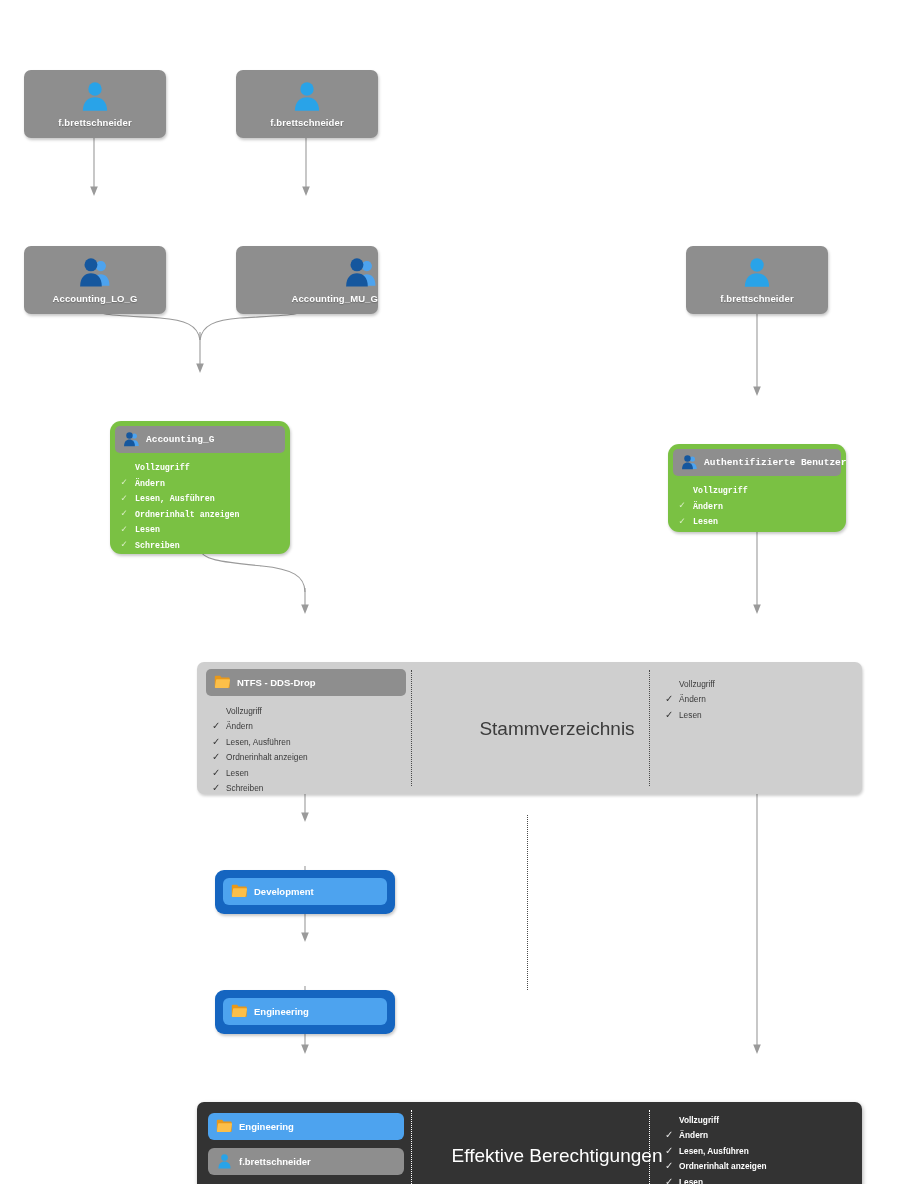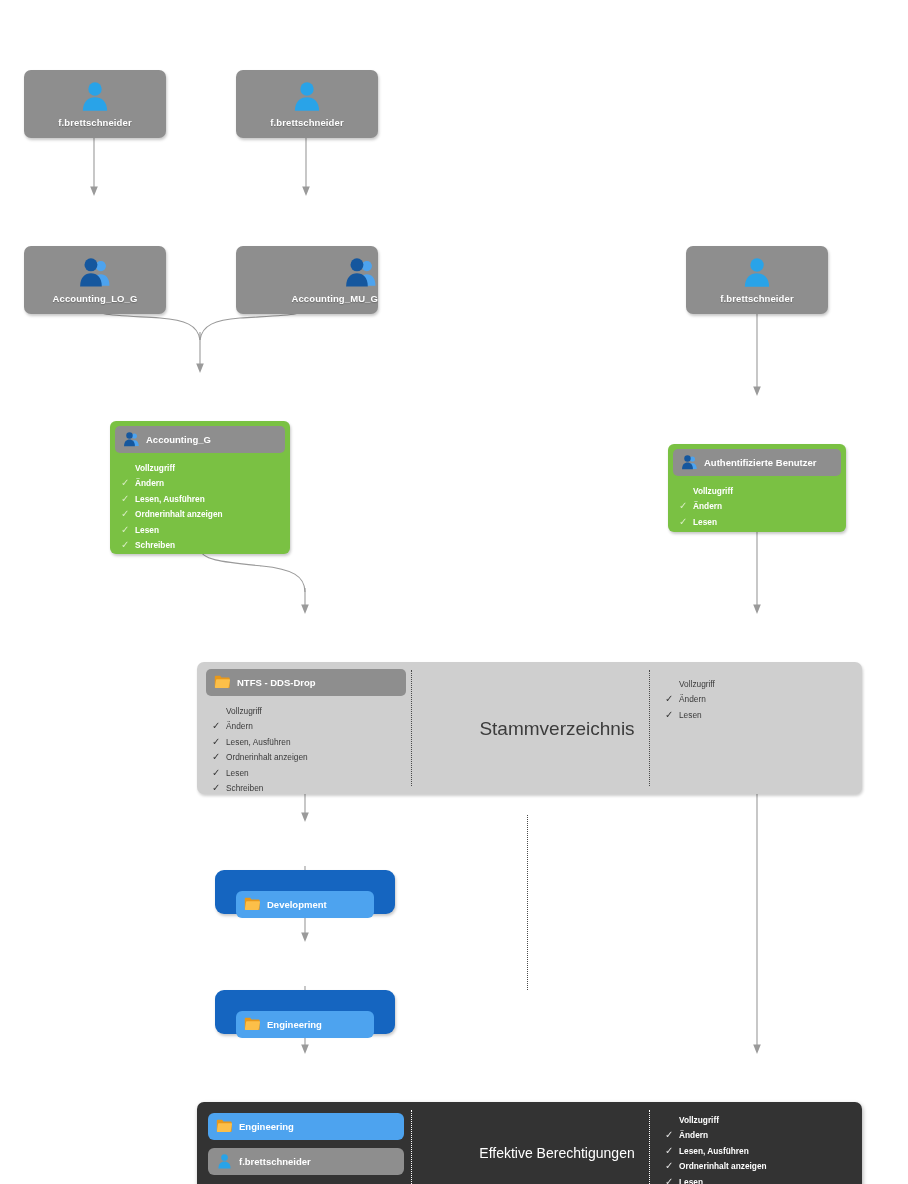--- a/index.html
+++ b/index.html
@@ -14,22 +14,22 @@
         display:flex;flex-direction:column;align-items:center;justify-content:center;}
   .tile .lbl{color:#ffffff;font-size:9.5px;font-weight:bold;letter-spacing:.1px;
              margin-top:3px;text-shadow:0 1px 1px rgba(0,0,0,.25);}
 
   
   .ico{display:block;}
   .ico-user-big{width:34px;height:34px;}
   .ico-hdr{width:17px;height:17px;flex:0 0 17px;}
 
   
-  .green{background:#7ac143;border-radius:6px;padding:5px;
-         box-shadow:1px 2px 3px rgba(0,0,0,.22);}
+  .green{background:#7ac143;border-radius:11px;padding:5px;
+         box-shadow:1px 2px 3px rgba(0,0,0,.22);font-family:Liberation Mono, monospace;}
   .hdrbar{background:#8e8e8e;border-radius:5px;height:27px;display:flex;
           align-items:center;gap:6px;padding:0 8px;box-sizing:border-box;}
   .hdrbar .t{color:#ffffff;font-size:9.5px;font-weight:bold;white-space:nowrap;}
   .permlist{padding:7px 0 0 6px;}
   .prow{display:flex;align-items:center;height:15.5px;font-size:8.3px;font-weight:bold;
         white-space:nowrap;}
   .prow .ck{width:14px;flex:0 0 14px;font-size:10px;line-height:1;}
   .green .prow{color:#ffffff;}
   .green .prow .ck{color:#d7ecc0;}
 
@@ -39,24 +39,24 @@
   .panel-grey .prow{color:#3a3a3a;font-weight:normal;font-size:8.3px;}
   .panel-grey .prow .ck{color:#3a3a3a;}
   .panel-title{position:absolute;color:#3c3c3c;font-size:19px;font-weight:normal;
                white-space:nowrap;}
 
   
   .panel-dark{background:#333333;border-radius:7px;
               box-shadow:1px 2px 4px rgba(0,0,0,.30);}
   .panel-dark .prow{color:#ffffff;font-size:8.3px;font-weight:bold;}
   .panel-dark .prow .ck{color:#e2e2e2;}
-  .dark-title{position:absolute;color:#ffffff;font-size:14px;white-space:nowrap;}
-
-  
-  .blue-out{background:#1565c0;border-radius:9px;padding:21px;
+  .dark-title{position:absolute;color:#ffffff;font-size:19px;white-space:nowrap;}
+
+  
+  .blue-out{background:#1565c0;border-radius:9px;padding:8px;
             box-shadow:1px 2px 3px rgba(0,0,0,.22);}
   .blue-in{background:#4da3ef;border-radius:6px;height:27px;display:flex;
            align-items:center;gap:6px;padding:0 8px;box-sizing:border-box;}
   .blue-in .t{color:#ffffff;font-size:9.5px;font-weight:bold;white-space:nowrap;}
   .chip-blue{background:#4da3ef;border-radius:6px;height:27px;display:flex;
              align-items:center;gap:6px;padding:0 8px;box-sizing:border-box;}
   .chip-blue .t{color:#ffffff;font-size:9.5px;font-weight:bold;}
   .chip-grey{background:#8e8e8e;border-radius:6px;height:27px;display:flex;
              align-items:center;gap:6px;padding:0 8px;box-sizing:border-box;}
   .chip-grey .t{color:#ffffff;font-size:9.5px;font-weight:bold;}

